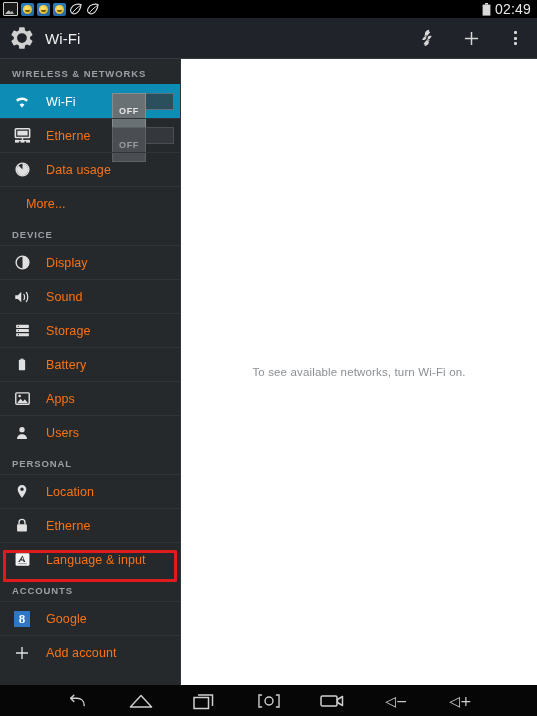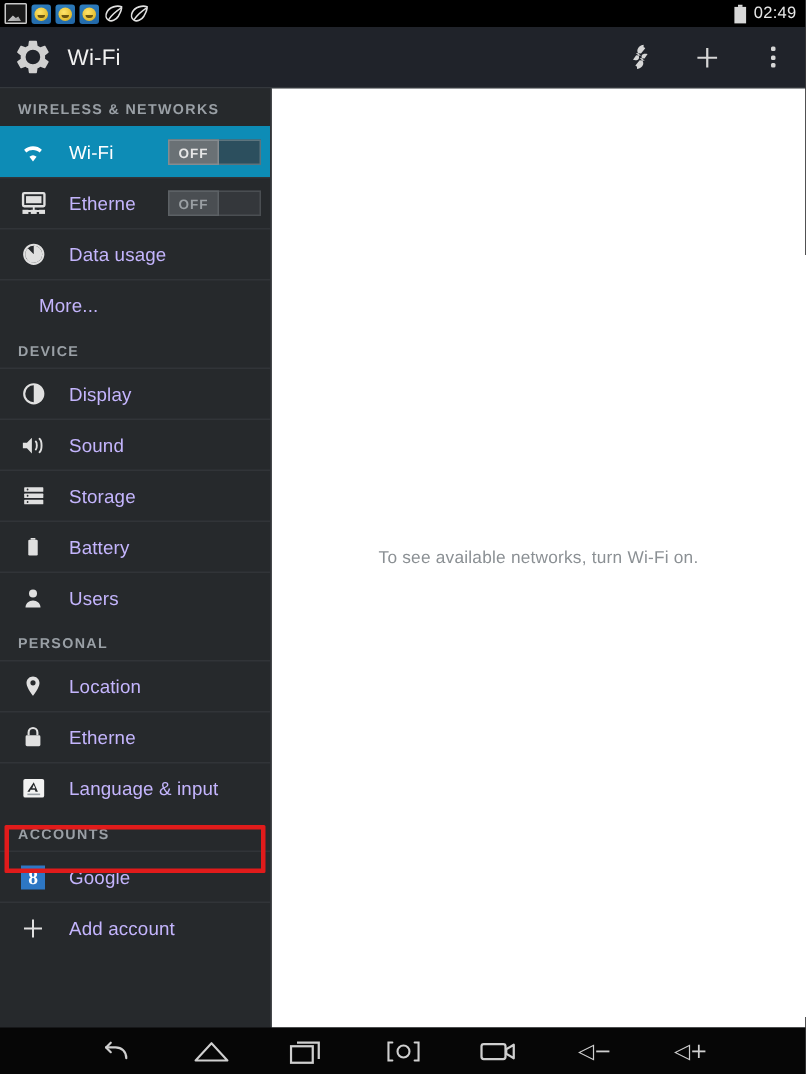--- a/index.html
+++ b/index.html
@@ -10,21 +10,21 @@
   }
   #screen{position:relative;width:537px;height:716px;background:#26292c;overflow:hidden;}
 
   
   .statusbar{
     position:absolute;left:0;top:0;width:537px;height:18px;background:#000;
     display:flex;align-items:center;
   }
   .sb-left{display:flex;align-items:center;gap:3px;padding-left:3px;}
   .sb-right{margin-left:auto;display:flex;align-items:center;gap:4px;padding-right:6px;}
-  .sb-time{color:#e8e8e8;font-size:11px;letter-spacing:.2px;}
+  .sb-time{color:#e8e8e8;font-size:14px;letter-spacing:.2px;}
   .ic-shot{width:13px;height:12px;border:1px solid #c9c9c9;border-radius:1px;background:#1a1a1a;position:relative;}
   .ic-shot:after{content:"";position:absolute;left:1px;bottom:1px;width:9px;height:5px;
     background:linear-gradient(135deg,#d8d8d8 0%,#9a9a9a 100%);clip-path:polygon(0 100%,40% 25%,62% 60%,80% 40%,100% 100%);}
   .ic-face{width:13px;height:13px;border-radius:2px;background:linear-gradient(160deg,#2f7fbf 0%,#2166a6 100%);position:relative;overflow:hidden;}
   .ic-face:before{content:"";position:absolute;left:2px;top:2px;width:9px;height:9px;border-radius:50%;
     background:radial-gradient(circle at 40% 35%,#ffe46b 0%,#e8c235 60%,#c9a020 100%);}
   .ic-face:after{content:"";position:absolute;left:4px;top:7px;width:5px;height:2px;border-radius:0 0 3px 3px;background:#6b5510;}
   .ic-leaf{width:14px;height:12px;position:relative;}
   .ic-leaf svg{display:block;}
 
@@ -52,31 +52,31 @@
   
   .sec-hd{
     color:#9aa0a6;font-size:9.5px;font-weight:bold;letter-spacing:.9px;
     padding:9px 0 5px 12px;text-transform:uppercase;
   }
   .row{
     height:34px;display:flex;align-items:center;padding-left:12px;position:relative;
     border-top:1px solid #313438;box-sizing:border-box;
   }
   .row .ic{width:20px;height:20px;flex:0 0 auto;display:flex;align-items:center;justify-content:center;}
-  .row .lbl{color:#c4b5fd;font-size:12.5px;margin-left:14px;letter-spacing:.1px;white-space:nowrap;}
+  .row .lbl{color:#f97316;font-size:12.5px;margin-left:14px;letter-spacing:.1px;white-space:nowrap;}
   .row.sel{background:#0d8cb6;border-top-color:#0d8cb6;}
   .row.sel .lbl{color:#ffffff;}
   .row.indent .lbl{margin-left:14px;}
 
   
   .tgl{margin-left:auto;margin-right:6px;width:62px;height:17px;position:relative;flex:0 0 auto;}
   .tgl .track{position:absolute;inset:0;background:#2c4f5e;border:1px solid #5d747d;box-sizing:border-box;}
   .tgl.off-plain .track{background:#34373b;border-color:#4a4e52;}
   .tgl .thumb{
-    position:absolute;left:0;top:0;width:34px;height:17px;background:#6a7175;
+    position:absolute;left:0;top:0;width:34px;height:35px;background:#6a7175;
     display:flex;align-items:center;justify-content:center;box-sizing:border-box;border:1px solid #868c90;
   }
   .tgl.off-plain .thumb{background:#4a4e52;border-color:#5c6165;}
   .tgl .thumb span{color:#e6e6e6;font-size:9px;font-weight:bold;letter-spacing:.7px;}
   .tgl.off-plain .thumb span{color:#9a9fa3;}
 
   
   .annot{
     position:absolute;left:3px;width:174px;height:32px;
     border:3px solid #e01b1b;box-sizing:border-box;pointer-events:none;z-index:5;border-radius:1px;
@@ -235,20 +235,30 @@
           <span class="ic">
             <svg width="14" height="17" viewBox="0 0 24 24">
               <path fill="#e0e0e0" d="M9.3 2h5.4v2.1H9.3z"></path>
               <rect x="6.6" y="4" width="10.8" height="18" rx="1.4" fill="#e0e0e0"></rect>
             </svg>
           </span>
           <span class="lbl">Battery</span>
         </div>
         <div class="row">
           <span class="ic">
+            <svg width="17" height="17" viewBox="0 0 24 24">
+              <rect x="2.5" y="4" width="19" height="16" rx="1.4" fill="none" stroke="#e0e0e0" stroke-width="2"></rect>
+              <path fill="#e0e0e0" d="M4.5 18.2l4.8-6 3.3 4 2.6-3.1 4.3 5.1z"></path>
+              <circle cx="8" cy="8.5" r="1.8" fill="#e0e0e0"></circle>
+            </svg>
+          </span>
+          <span class="lbl">Apps</span>
+        </div>
+        <div class="row">
+          <span class="ic">
             <svg width="16" height="16" viewBox="0 0 24 24">
               <circle cx="12" cy="7" r="4" fill="#e0e0e0"></circle>
               <path fill="#e0e0e0" d="M4.5 21c0-4.1 3.4-7 7.5-7s7.5 2.9 7.5 7z"></path>
             </svg>
           </span>
           <span class="lbl">Users</span>
         </div>
         <div class="sec-hd">PERSONAL</div>
         <div class="row">
           <span class="ic">

